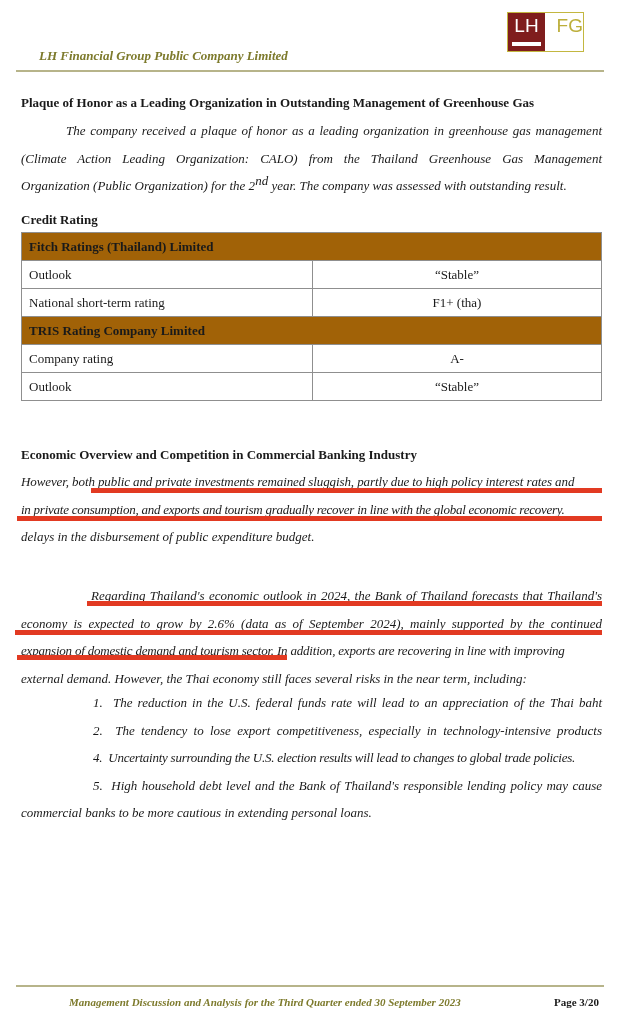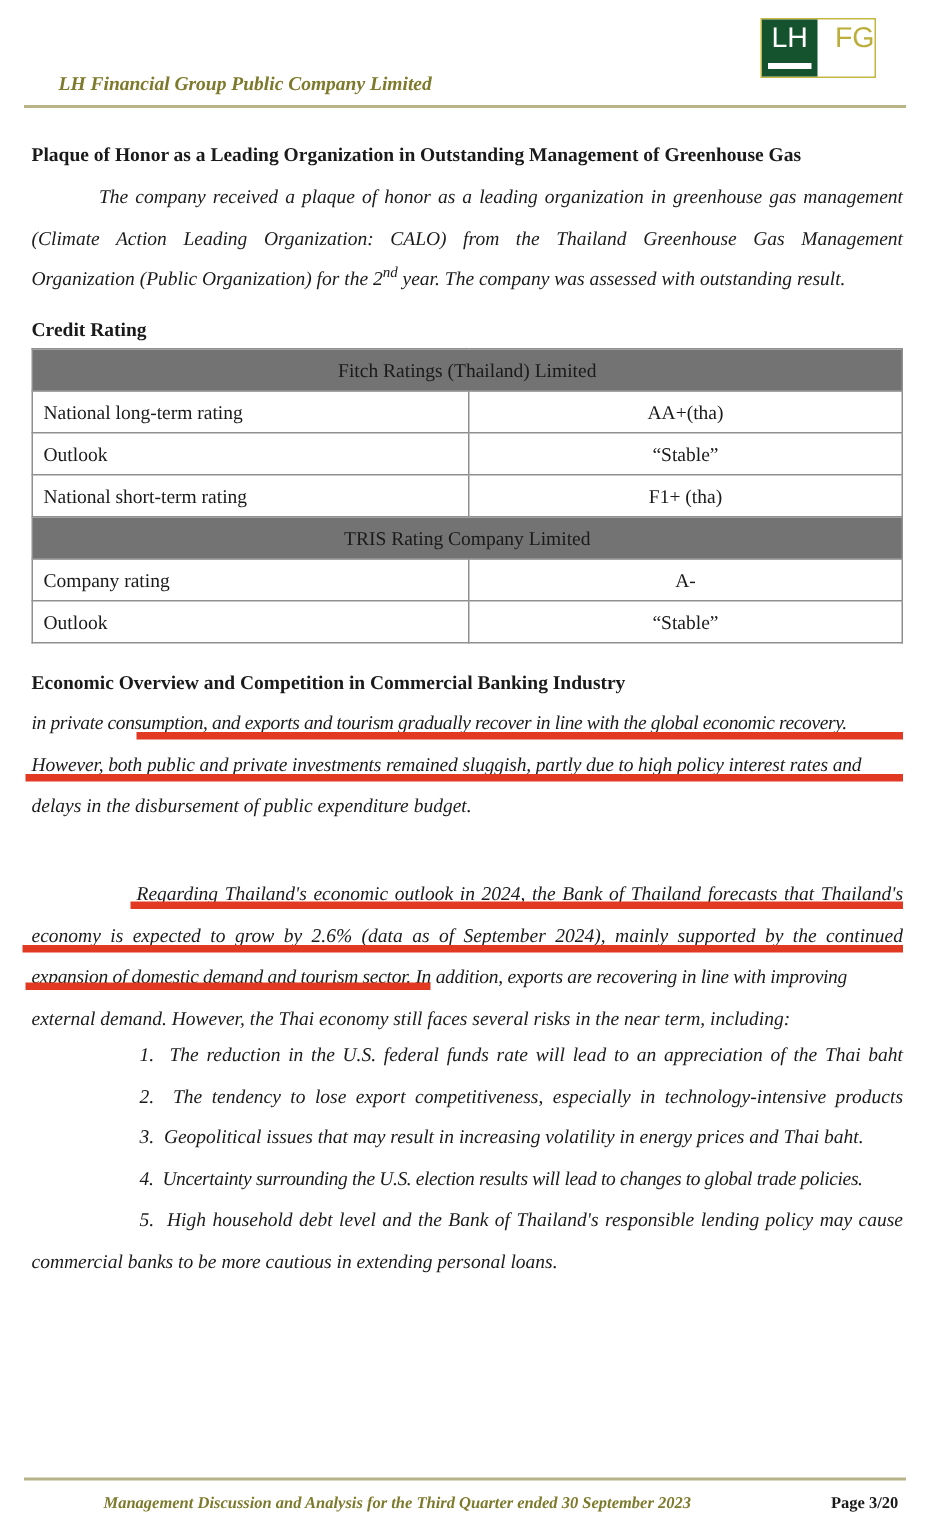--- a/index.html
+++ b/index.html
@@ -6,34 +6,34 @@
   body {
     width: 622px; height: 1024px; background: #ffffff; position: relative; overflow: hidden;
     font-family: "Liberation Serif", "DejaVu Serif", serif; color: #1a1a1a;
   }
   .abs { position: absolute; }
   .header-title {
     left: 39px; top: 48px; font-size: 13px; font-style: italic; font-weight: bold; color: #7d7a2c;
   }
   .header-rule { left: 16px; top: 70px; width: 588px; height: 2px; background: #b7b48a; }
   .logo { left: 507px; top: 12px; width: 77px; height: 40px; border: 1px solid #c3b740; box-sizing: border-box; display: flex; }
-  .logo-left { width: 37px; height: 100%; background: #14532d; position: relative; color: #fff; font-family: "Liberation Sans", sans-serif; font-size: 19px; line-height: 26px; text-align: center; letter-spacing: 0px; }
+  .logo-left { width: 37px; height: 100%; background: #7f1d1d; position: relative; color: #fff; font-family: "Liberation Sans", sans-serif; font-size: 19px; line-height: 26px; text-align: center; letter-spacing: 0px; }
   .logo-bar { position: absolute; left: 4px; bottom: 5px; width: 29px; height: 4px; background: #fff; }
   .logo-right { flex: 1; color: #bcae3a; font-family: "Liberation Sans", sans-serif; font-size: 19px; line-height: 26px; text-align: right; }
 
   .h-bold { font-weight: bold; font-size: 13px; }
   .para { font-size: 13px; line-height: 27.5px; text-align: justify; font-style: italic; }
   .para .line { display: block; white-space: nowrap; }
-  sup { font-size: 10px; line-height: 0; }
+  sup { font-size: 13px; line-height: 0; }
 
   table.ratings {
     position: absolute; left: 21px; top: 232px; width: 581px; border-collapse: collapse; font-size: 13px;
   }
   table.ratings td { border: 1px solid #8f8f8f; height: 27px; padding: 0 7px; }
-  table.ratings td.hdr { background: #737373; text-align: center; font-weight: normal; }
+  table.ratings td.hdr { background: #a16207; font-weight: bold; }
   table.ratings td.label { width: 276px; }
   table.ratings td.value { text-align: center; }
 
   .ul { position: absolute; height: 5px; background: #e23a22; }
   .footer-rule { left: 16px; top: 985px; width: 588px; height: 2px; background: #b7b48a; }
   .footer-left { left: 21px; top: 996px; font-size: 11px; font-style: italic; font-weight: bold; color: #7d7a2c; margin-left: 48px; }
   .footer-right { left: 554px; top: 996px; font-size: 11px; font-weight: bold; }
 </style>
 </head>
 <body>
@@ -55,24 +55,20 @@
   <span class="line"><span>Organization (Public Organization) for the 2</span><sup>nd</sup><span> year. The company was assessed with outstanding result.</span></span>
 </div>
 
 <div class="abs h-bold" style="left:21px; top:212px;">Credit Rating</div>
 <table class="ratings">
   <tbody>
       <tr>
         <td class="hdr" colspan="2">Fitch Ratings (Thailand) Limited</td>
       </tr>
   <tr>
-        <td class="label">National long-term rating</td>
-        <td class="value">AA+(tha)</td>
-      </tr>
-  <tr>
         <td class="label">Outlook</td>
         <td class="value">“Stable”</td>
       </tr>
   <tr>
         <td class="label">National short-term rating</td>
         <td class="value">F1+ (tha)</td>
       </tr>
   <tr>
         <td class="hdr" colspan="2">TRIS Rating Company Limited</td>
       </tr>
@@ -83,41 +79,40 @@
   <tr>
         <td class="label">Outlook</td>
         <td class="value">“Stable”</td>
       </tr>
 </tbody>
   </table>
 
 <div class="abs h-bold" style="left:21px; top:447px;">Economic Overview and Competition in Commercial Banking Industry</div>
 
 <div class="abs para" style="left:21px; top:468px; width:581px;">
+  <span class="line" style="letter-spacing:-0.1px;">However, both public and private investments remained sluggish, partly due to high policy interest rates and</span>
   <span class="line" style="letter-spacing:-0.25px;">in private consumption, and exports and tourism gradually recover in line with the global economic recovery.</span>
-  <span class="line" style="letter-spacing:-0.1px;">However, both public and private investments remained sluggish, partly due to high policy interest rates and</span>
   <span class="line">delays in the disbursement of public expenditure budget.</span>
 </div>
 <div class="ul" style="left:91px; top:488px; width:511px;"></div>
 <div class="ul" style="left:17px; top:516px; width:585px;"></div>
 
 <div class="abs para" style="left:21px; top:582px; width:581px;">
   <span class="line" style="padding-left:70px; text-align:justify; text-align-last:justify; white-space:normal;">Regarding Thailand's economic outlook in 2024, the Bank of Thailand forecasts that Thailand's</span>
   <span class="line" style="text-align:justify; text-align-last:justify; white-space:normal;">economy is expected to grow by 2.6% (data as of September 2024), mainly supported by the continued</span>
   <span class="line" style="letter-spacing:-0.2px;">expansion of domestic demand and tourism sector. In addition, exports are recovering in line with improving</span>
   <span class="line">external demand. However, the Thai economy still faces several risks in the near term, including:</span>
 </div>
 <div class="ul" style="left:87px; top:601px; width:515px;"></div>
 <div class="ul" style="left:15px; top:630px; width:587px;"></div>
 <div class="ul" style="left:17px; top:655px; width:270px;"></div>
 
 <div class="abs para" style="left:21px; top:689px; width:581px;">
   <span class="line" style="padding-left:72px; text-align:justify; text-align-last:justify; white-space:normal;"><span>1.</span>&nbsp;&nbsp;<span>The reduction in the U.S. federal funds rate will lead to an appreciation of the Thai baht</span></span>
   <span class="line" style="padding-left:72px; text-align:justify; text-align-last:justify; white-space:normal;"><span>2.</span>&nbsp;&nbsp;<span>The tendency to lose export competitiveness, especially in technology-intensive products</span></span>
-  <span class="line" style="padding-left:72px;"><span>3.</span>&nbsp;&nbsp;<span>Geopolitical issues that may result in increasing volatility in energy prices and Thai baht.</span></span>
   <span class="line" style="padding-left:72px; letter-spacing:-0.25px;"><span>4.</span>&nbsp;&nbsp;<span>Uncertainty surrounding the U.S. election results will lead to changes to global trade policies.</span></span>
   <span class="line" style="padding-left:72px; text-align:justify; text-align-last:justify; white-space:normal;"><span>5.</span>&nbsp;&nbsp;<span>High household debt level and the Bank of Thailand's responsible lending policy may cause</span></span>
   <span class="line">commercial banks to be more cautious in extending personal loans.</span>
 </div>
 
 <div class="abs footer-rule"></div>
 <div class="abs footer-left">Management Discussion and Analysis for the Third Quarter ended 30 September 2023</div>
 <div class="abs footer-right">Page 3/20</div>
 
 </body></html>

